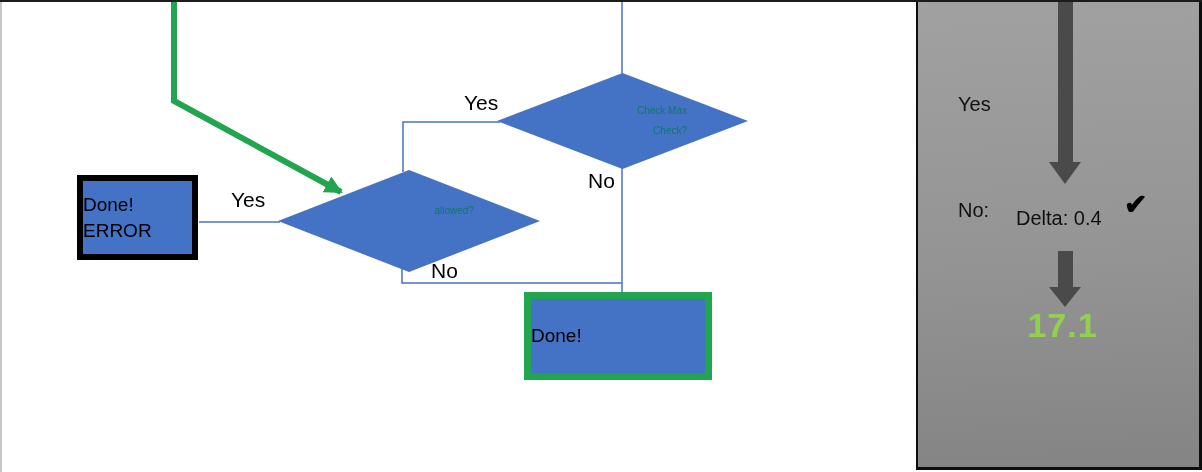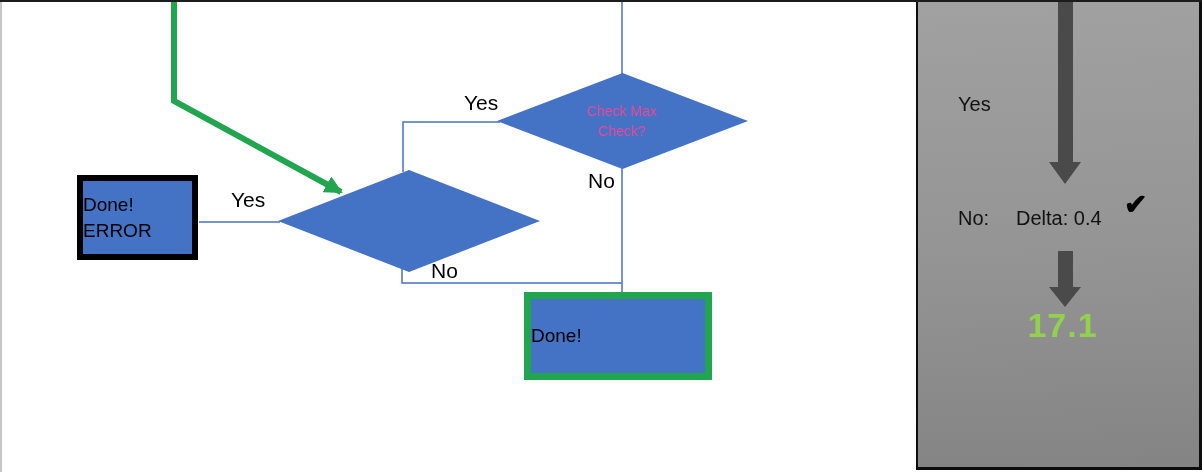--- a/index.html
+++ b/index.html
@@ -4,22 +4,22 @@
 <style>
   html,body{margin:0;padding:0;background:#fff;}
   .stage{
     position:relative;width:1202px;height:472px;background:#ffffff;
     font-family:"Liberation Sans",sans-serif;overflow:hidden;
   }
   .top-edge{position:absolute;left:0;top:0;width:1202px;height:2px;background:#1c1c1c;z-index:9;}
   .left-edge{position:absolute;left:0;top:2px;width:2px;height:470px;background:#c6c6c6;z-index:9;}
   .flow-svg{position:absolute;left:0;top:0;z-index:1;}
   .diamond-label{
-    position:absolute;z-index:2;color:#ec4899;font-size:14px;line-height:20px;
-    text-align:center;width:130px;
+    position:absolute;z-index:2;color:#0f766e;font-size:10px;line-height:20px;
+    text-align:right;width:130px;
   }
   .flow-box{
     position:absolute;z-index:2;background:#4472C4;color:#000000;
     display:flex;flex-direction:column;align-items:flex-start;justify-content:center;
     text-align:center;font-size:19px;line-height:26px;box-sizing:border-box;
   }
   .box-done-error{left:77px;top:175px;width:121px;height:85px;border:6px solid #000000;}
   .box-done{left:524px;top:292px;width:188px;height:88px;border:7px solid #21A64F;}
   .edge-label{position:absolute;z-index:3;color:#000000;font-size:21px;line-height:22px;}
   .lbl-cmr-yes{left:464px;top:92px;}
@@ -34,21 +34,21 @@
     z-index:4;
   }
   .arrow-shaft{position:absolute;width:15px;background:#4a4a4a;}
   .arrow-head{position:absolute;width:0;height:0;border-left:16px solid transparent;border-right:16px solid transparent;border-top:22px solid #4a4a4a;}
   .shaft-1{left:140px;top:0;height:162px;}
   .head-1{left:131px;top:162px;}
   .shaft-2{left:140px;top:251px;height:36px;}
   .head-2{left:131px;top:287px;border-top-width:20px;}
   .panel-label{position:absolute;color:#111111;font-size:20px;line-height:24px;}
   .p-yes{left:40px;top:92px;}
-  .p-no{left:40px;top:206px;}
+  .p-no{left:40px;top:198px;}
   .p-delta{left:98px;top:206px;}
   .p-check{left:206px;top:193px;font-size:28px;font-weight:bold;color:#000000;}
   .p-result{
     position:absolute;left:0;right:0;top:306px;text-align:center;padding-left:8px;
     font-size:34px;font-weight:bold;color:#92D050;letter-spacing:1px;
   }
 </style>
 </head>
 <body>
 
@@ -72,20 +72,21 @@
     <polygon points="622.5,73 748,121 622.5,169 497,121" fill="#4472C4"></polygon>
     <polygon points="409,170 540,221 409,272 278,221" fill="#4472C4"></polygon>
   </svg>
 
   <div class="diamond-label" style="left:557px;top:101px;">
     <span style="display:block">Check Max</span>
     <span style="display:block">Check?</span>
   </div>
 
   <div class="diamond-label" style="left:344px;top:201px;">
+    <span style="display:block">allowed?</span>
   </div>
 
   <div class="flow-box box-done-error">
     <span>Done!</span>
     <span>ERROR</span>
   </div>
 
   <div class="flow-box box-done">
     <span>Done!</span>
   </div>

